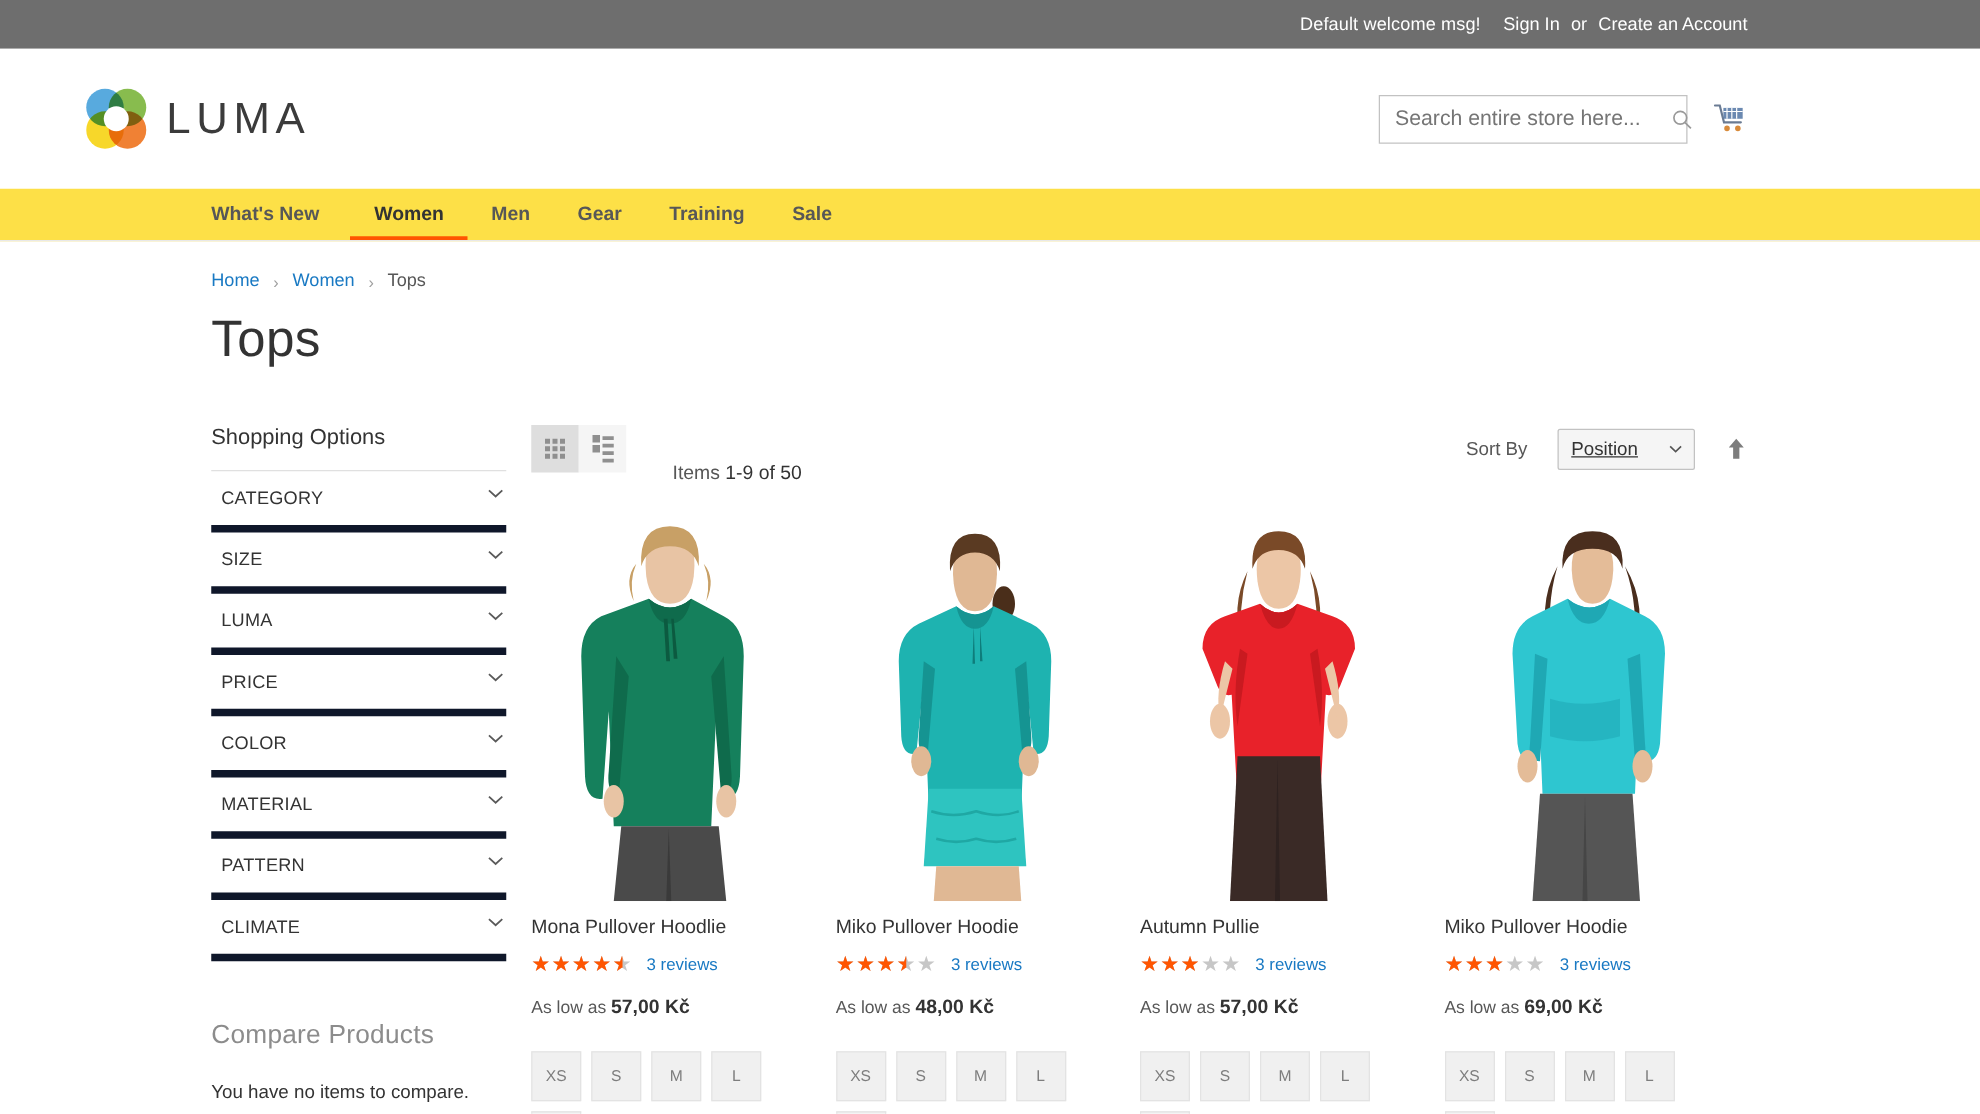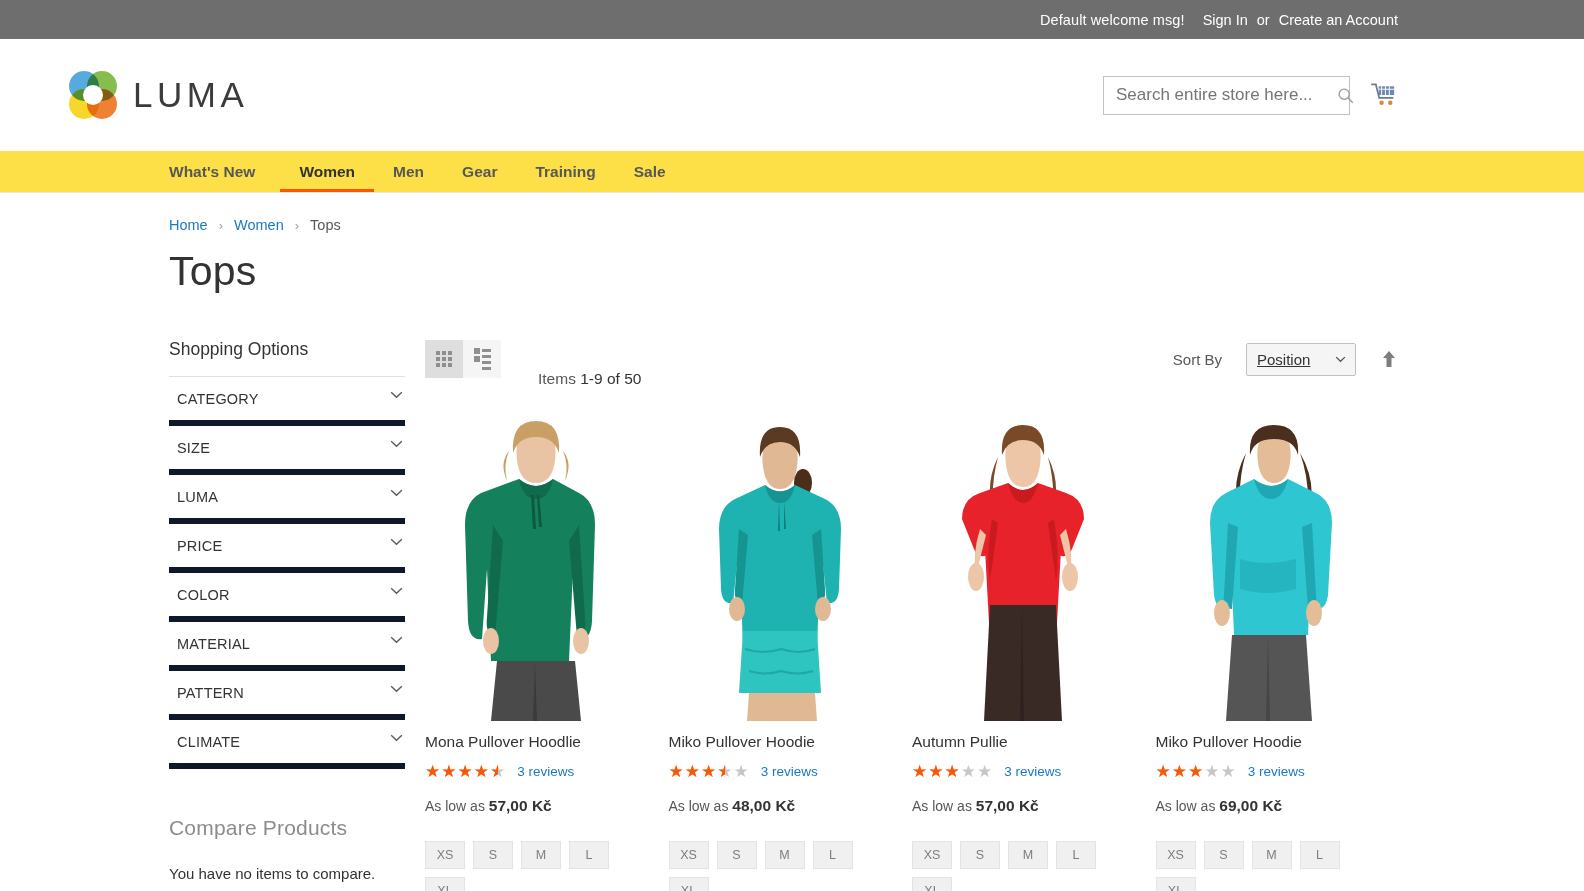--- a/index.html
+++ b/index.html
@@ -197,21 +197,21 @@
   .stars .fg {
     position: absolute; left: 0; top: 0; color: #ff5501;
     overflow: hidden; white-space: nowrap;
   }
   .reviews-link { font-size: 13.5px; color: #1979c3; text-decoration: none; cursor: pointer; }
   .price-row { margin-top: 17px; font-size: 14px; color: #575757; }
   .price-row b { font-size: 15.5px; color: #333; }
 
   .sizes { display: flex; gap: 8px; margin-top: 26px; flex-wrap: wrap; }
   .size-swatch {
-    min-width: 40px; height: 28px; padding: 0 6px;
+    min-width: 40px; height: 40px; padding: 0 6px;
     border: 1px solid #e3e3e3; background: #f0f0f0;
     display: flex; align-items: center; justify-content: center;
     font-size: 12.5px; color: #7d7d7d; cursor: pointer;
   }
 </style>
 </head>
 <body>
 
 <div class="top-panel">
   <span class="welcome">Default welcome msg!</span>

